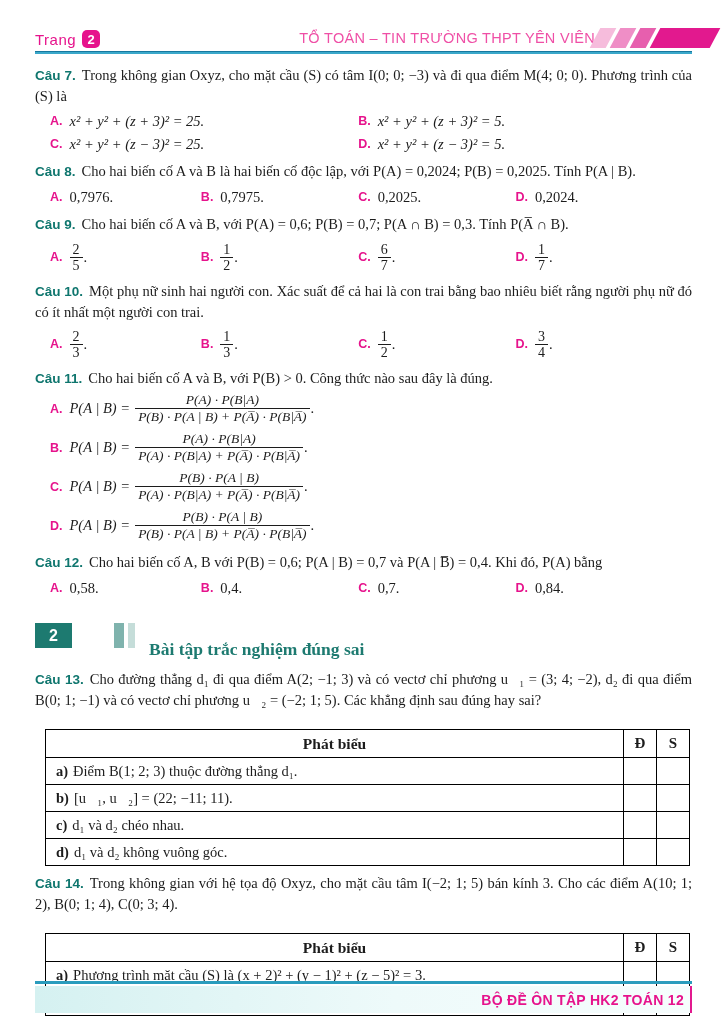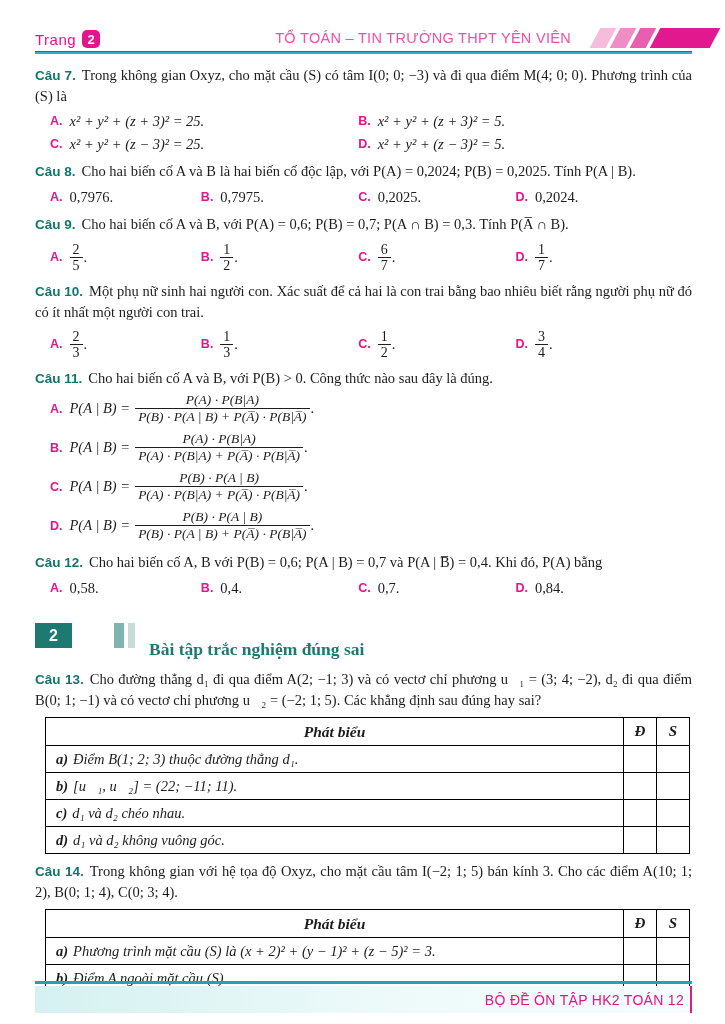--- a/index.html
+++ b/index.html
@@ -12,21 +12,21 @@
   
   .hdr { display: flex; justify-content: space-between; align-items: flex-end;
          padding: 28px 10px 0 35px; }
   .hdr-left { display: flex; align-items: center; gap: 6px; }
   .trang { font-family: "Liberation Sans", sans-serif; font-size: 15px;
            color: #e6138c; letter-spacing: .5px; }
   .page-badge { display: inline-flex; align-items: center; justify-content: center;
            width: 18px; height: 18px; background: #e6138c; color: #fff;
            border-radius: 5px; font-family: "Liberation Sans", sans-serif;
            font-weight: bold; font-size: 13px; }
-  .hdr-right { display: flex; align-items: center; gap: 24px; }
+  .hdr-right { display: flex; align-items: center; gap: 0; }
   .hdr-title { font-family: "Liberation Sans", sans-serif; font-size: 14.5px;
            color: #ef4fa6; letter-spacing: .3px; }
   .stripes { display: flex; gap: 4px; }
   .stripe { height: 20px; transform: skewX(-28deg); }
   .s1 { width: 16px; background: #f6bcdc; }
   .s2 { width: 16px; background: #ef8ec6; }
   .s3 { width: 16px; background: #e75fae; }
   .s4 { width: 60px; background: #e2198e; }
   .hdr-rule { margin: 3px 33px 0 35px; height: 3px;
            border-top: 1px solid #16789f; background: #3aa8ca; }
@@ -58,37 +58,37 @@
   .sec { display: flex; align-items: center; margin: 13px 0 9px 0; }
   .sec-num { width: 37px; height: 25px; background: #1d7a70; color: #fff;
              display: flex; align-items: center; justify-content: center;
              font-family: "Liberation Sans", sans-serif; font-weight: bold;
              font-size: 16px; }
   .sec-bar1 { width: 10px; height: 25px; background: #7fb3ad; margin-left: 42px; }
   .sec-bar2 { width: 7px;  height: 25px; background: #c5ddd9; margin-left: 4px; }
   .sec-title { margin-left: 14px; font-weight: bold; font-size: 17.5px;
                color: #1d7a70; margin-top: 28px; }
   
-  .ds-table { border-collapse: collapse; margin: 7px 0 0 10px;
-              width: calc(100% - 12px); font-size: 14.5px; border: 1.5px solid #000; font-style: italic; }
+  .ds-table { border-collapse: collapse; margin: 19px 0 0 10px;
+              width: calc(100% - 12px); font-size: 14.5px; border: 1.5px solid #000; }
   .ds-table th, .ds-table td { border: 1px solid #000; }
   .th-stmt { height: 28px; font-size: 15.5px; font-weight: bold; text-align: center; }
   .th-ds { width: 33px; text-align: center; font-weight: bold; font-size: 15px; }
   .td-stmt { height: 27px; padding: 2px 10px; }
   .td-ds { width: 33px; }
   .rowkey { font-weight: bold; margin-right: 5px; }
   
   .f-rule { position: absolute; left: 35px; right: 33px; bottom: 40px; height: 3px;
             background: #2a9cbd; }
   .f-bar { position: absolute; left: 35px; right: 33px; bottom: 11px; height: 27px;
            background: linear-gradient(90deg, #d5f1f1, #eefafa 55%, #f6fdfd);
            border-right: 2px solid #e2198e; display: flex; align-items: center;
            justify-content: flex-end; padding-right: 6px; }
   .f-text { color: #e6138c; font-family: "Liberation Sans", sans-serif;
-            font-weight: normal; font-size: 14px; letter-spacing: .3px; }
+            font-weight: bold; font-size: 14px; letter-spacing: .3px; }
 </style>
 </head>
 <body>
 
 <div class="page">
 
   <div class="hdr">
     <div class="hdr-left">
       <span class="trang">Trang</span>
       <span class="page-badge">2</span>

